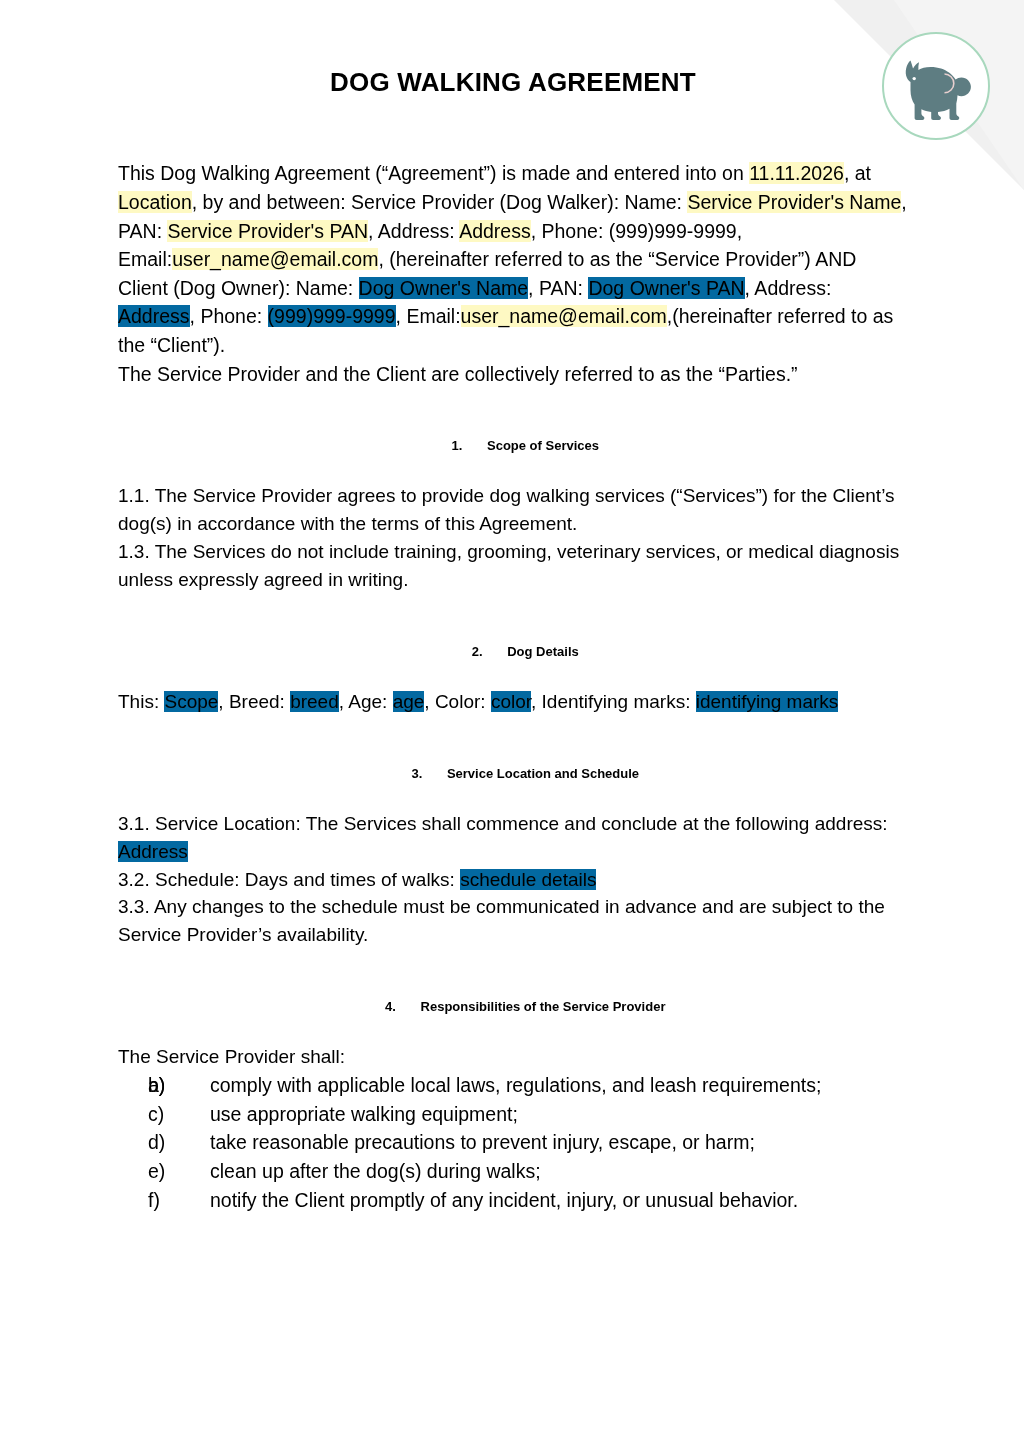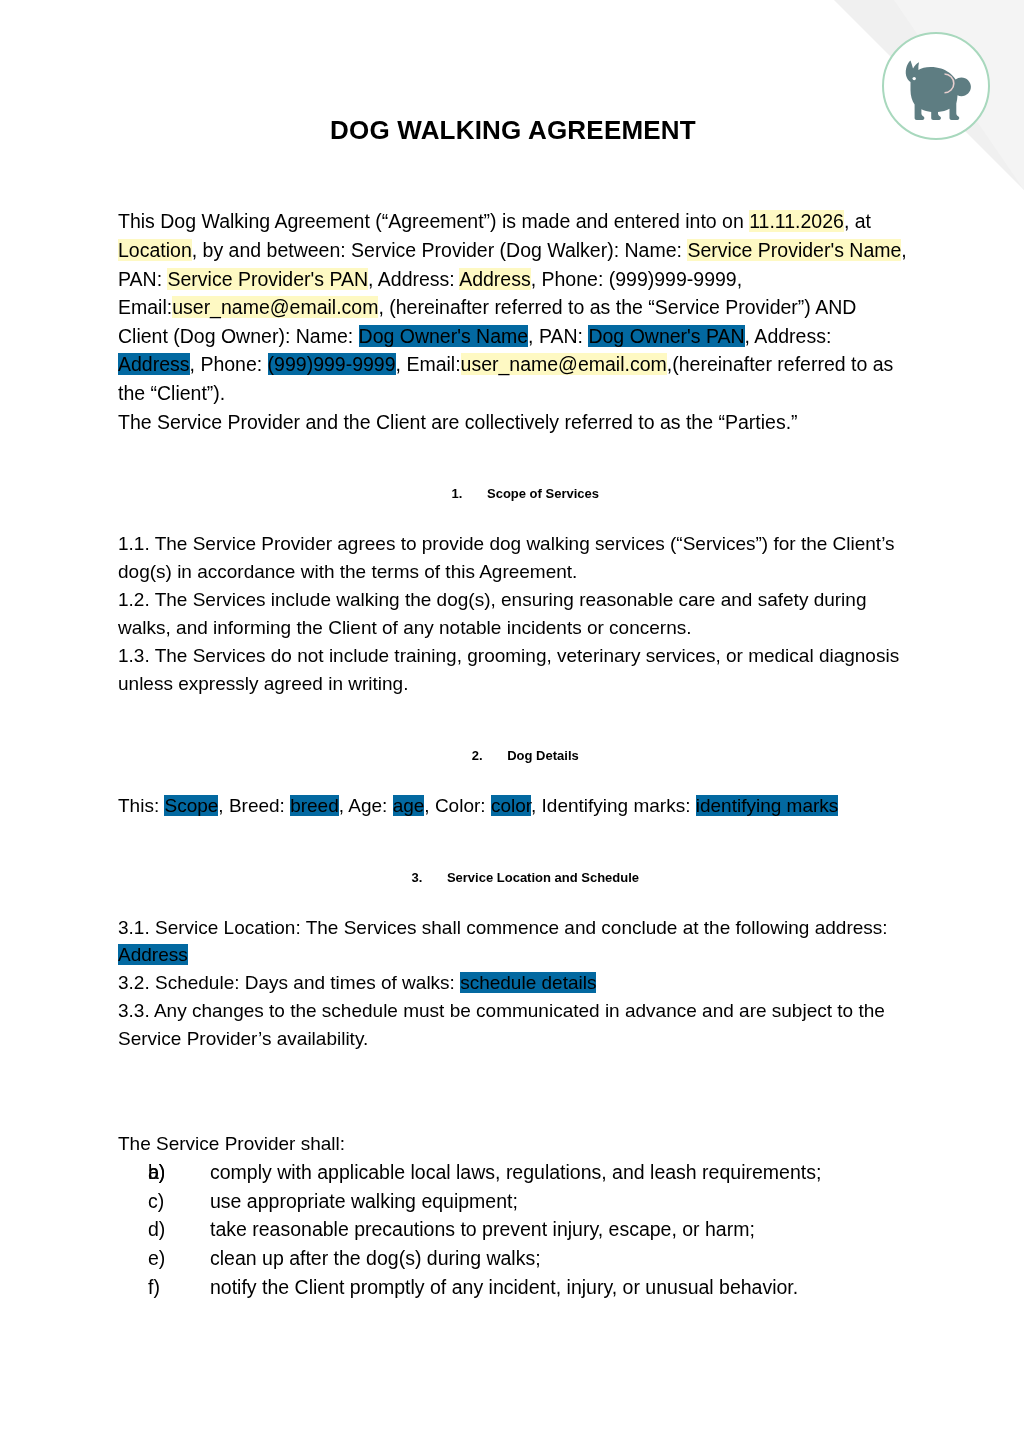--- a/index.html
+++ b/index.html
@@ -40,21 +40,21 @@
     left: 118px;
     top: 0;
     width: 790px;
   }
   .doc-title {
     text-align: center;
     font-size: 26px;
     font-weight: bold;
     letter-spacing: 0.2px;
     margin: 0;
-    padding-top: 115px;
+    padding-top: 67px;
     line-height: 1.2;
   }
   .intro {
     margin: 0;
     padding-top: 61px;
     font-size: 19.5px;
     line-height: 1.47;
     text-align: left;
   }
   .sec-heading {
@@ -159,39 +159,39 @@
 
     <h1 class="doc-title">DOG WALKING AGREEMENT</h1>
 
     <p class="intro"><span>This Dog Walking Agreement (“Agreement”) is made and entered into on </span><span class="hl-blue">11.11.2026</span><span>, at </span><span class="hl-blue">Location</span><span>, by and between:  Service Provider (Dog Walker): Name: </span><span class="hl-blue">Service Provider's Name</span><span>, PAN:  </span><span class="hl-blue">Service Provider's PAN</span><span>, Address: </span><span class="hl-blue">Address</span><span>, Phone: (999)999-9999, Email:</span><span class="hl-blue">user_name@email.com</span><span>, (hereinafter referred to as the “Service Provider”)  AND Client (Dog Owner): Name: </span><span class="hl-green">Dog Owner's Name</span><span>, PAN:  </span><span class="hl-green">Dog Owner's PAN</span><span>, Address: </span><span class="hl-green">Address</span><span>, Phone: </span><span class="hl-green">(999)999-9999</span><span>, Email:</span><span class="hl-blue">user_name@email.com</span><span>,(hereinafter referred to as the “Client”).</span><br><span>The Service Provider and the Client are collectively referred to as the “Parties.”</span></p>
 
     <div class="gap-lg"></div>
 
     <h2 class="sec-heading"><span class="num">1.</span><span>Scope of Services</span></h2>
     <div class="gap-md"></div>
     <p class="body-par">1.1. The Service Provider agrees to provide dog walking services (“Services”) for the Client’s dog(s) in accordance with the terms of this Agreement.</p>
-    <p class="body-par">1.2. The Services include walking the dog(s), ensuring reasonable care and safety during walks, and informing the Client of any notable incidents or concerns.</p>
     <p class="body-par">1.3. The Services do not include training, grooming, veterinary services, or medical diagnosis unless expressly agreed in writing.</p>
 
     <div class="gap-lg"></div>
 
     <h2 class="sec-heading"><span class="num">2.</span><span>Dog Details</span></h2>
     <div class="gap-md"></div>
     <p class="body-par"><span>This: </span><span class="hl-green">Scope</span><span>, Breed: </span><span class="hl-green">breed</span><span>, Age: </span><span class="hl-green">age</span><span>, Color: </span><span class="hl-green">color</span><span>, Identifying marks: </span><span class="hl-green">identifying marks</span></p>
 
     <div class="gap-lg"></div>
 
     <h2 class="sec-heading"><span class="num">3.</span><span>Service Location and Schedule</span></h2>
     <div class="gap-md"></div>
     <p class="body-par"><span>3.1. Service Location: The Services shall commence and conclude at the following address: </span><span class="hl-green">Address</span></p>
     <p class="body-par"><span>3.2. Schedule: Days and times of walks: </span><span class="hl-green">schedule details</span></p>
     <p class="body-par">3.3. Any changes to the schedule must be communicated in advance and are subject to the Service Provider’s availability.</p>
 
     <div class="gap-lg"></div>
 
+    <h2 class="sec-heading"><span class="num">4.</span><span>Responsibilities of the Service Provider</span></h2>
     <div class="gap-md"></div>
     <p class="body-par">The Service Provider shall:</p>
     <ol class="alpha">
       <li><span class="marker">a)</span></li>
       <li><span class="marker">b)</span><span class="txt">comply with applicable local laws, regulations, and leash requirements;</span></li>
       <li><span class="marker">c)</span><span class="txt">use appropriate walking equipment;</span></li>
       <li><span class="marker">d)</span><span class="txt">take reasonable precautions to prevent injury, escape, or harm;</span></li>
       <li><span class="marker">e)</span><span class="txt">clean up after the dog(s) during walks;</span></li>
       <li><span class="marker">f)</span><span class="txt">notify the Client promptly of any incident, injury, or unusual behavior.</span></li>
     </ol>

